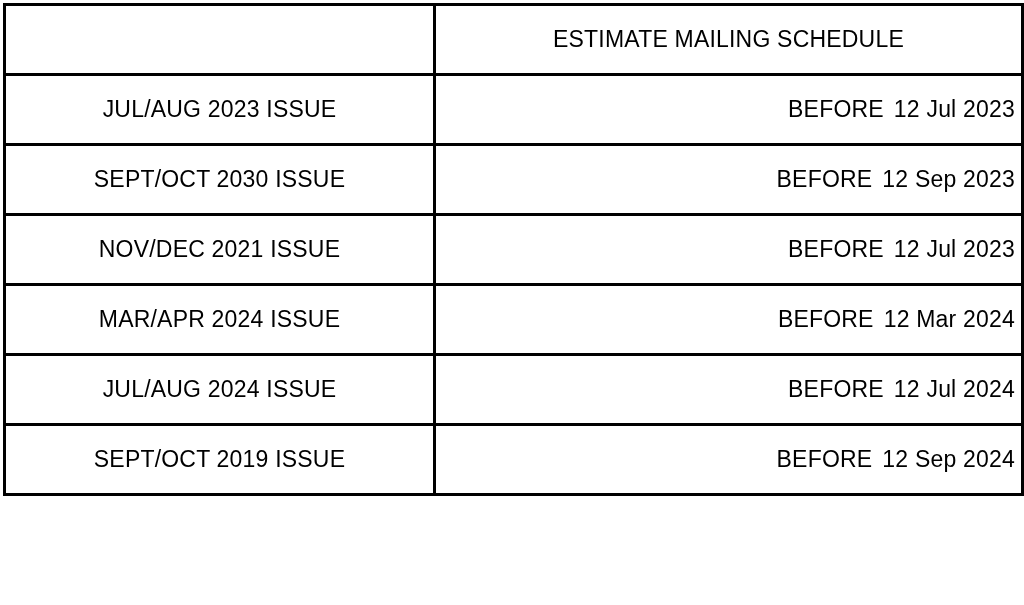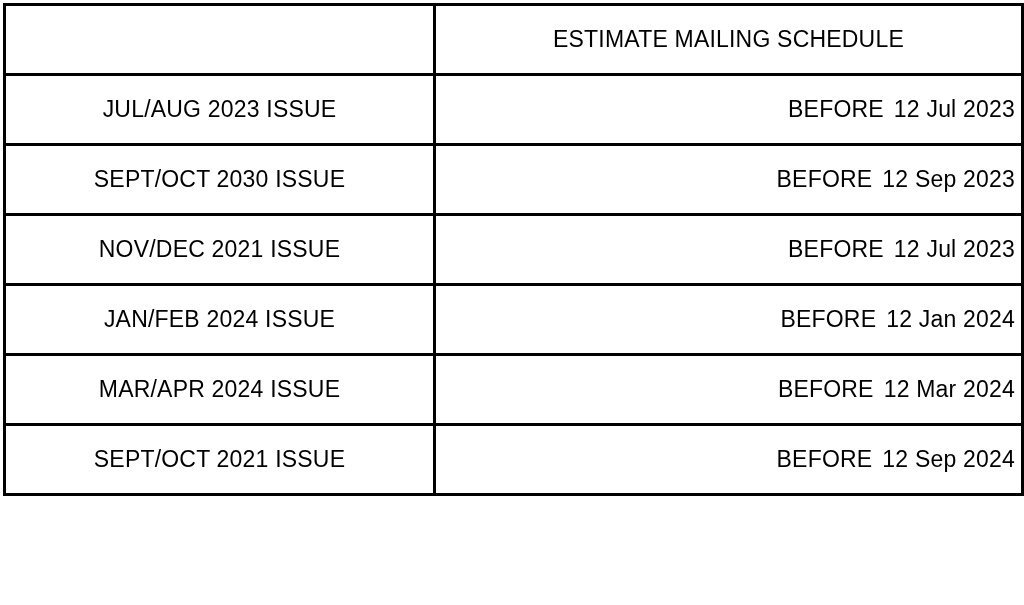--- a/index.html
+++ b/index.html
@@ -88,32 +88,32 @@
       <tr>
         <td class="issue-cell">SEPT/OCT 2030 ISSUE</td>
         <td class="date-cell"><span class="date-before">BEFORE</span><span class="date-value">12 Sep 2023</span></td>
       </tr>
 
       <tr>
         <td class="issue-cell">NOV/DEC 2021 ISSUE</td>
         <td class="date-cell"><span class="date-before">BEFORE</span><span class="date-value">12 Jul 2023</span></td>
       </tr>
 
-      <tr>
-        <td class="issue-cell">JAN/FEB 2024 ISSUE</td>
-        <td class="date-cell"><span class="date-before">BEFORE</span><span class="date-value">12 Jan 2024</span></td>
-      </tr>
 
       <tr>
         <td class="issue-cell">MAR/APR 2024 ISSUE</td>
         <td class="date-cell"><span class="date-before">BEFORE</span><span class="date-value">12 Mar 2024</span></td>
       </tr>
 
 
+      <tr>
+        <td class="issue-cell">JUL/AUG 2024 ISSUE</td>
+        <td class="date-cell"><span class="date-before">BEFORE</span><span class="date-value">12 Jul 2024</span></td>
+      </tr>
 
       <tr>
-        <td class="issue-cell">SEPT/OCT 2021 ISSUE</td>
+        <td class="issue-cell">SEPT/OCT 2019 ISSUE</td>
         <td class="date-cell"><span class="date-before">BEFORE</span><span class="date-value">12 Sep 2024</span></td>
       </tr>
 
     </tbody>
   </table>
 </div>
 
 </body></html>

